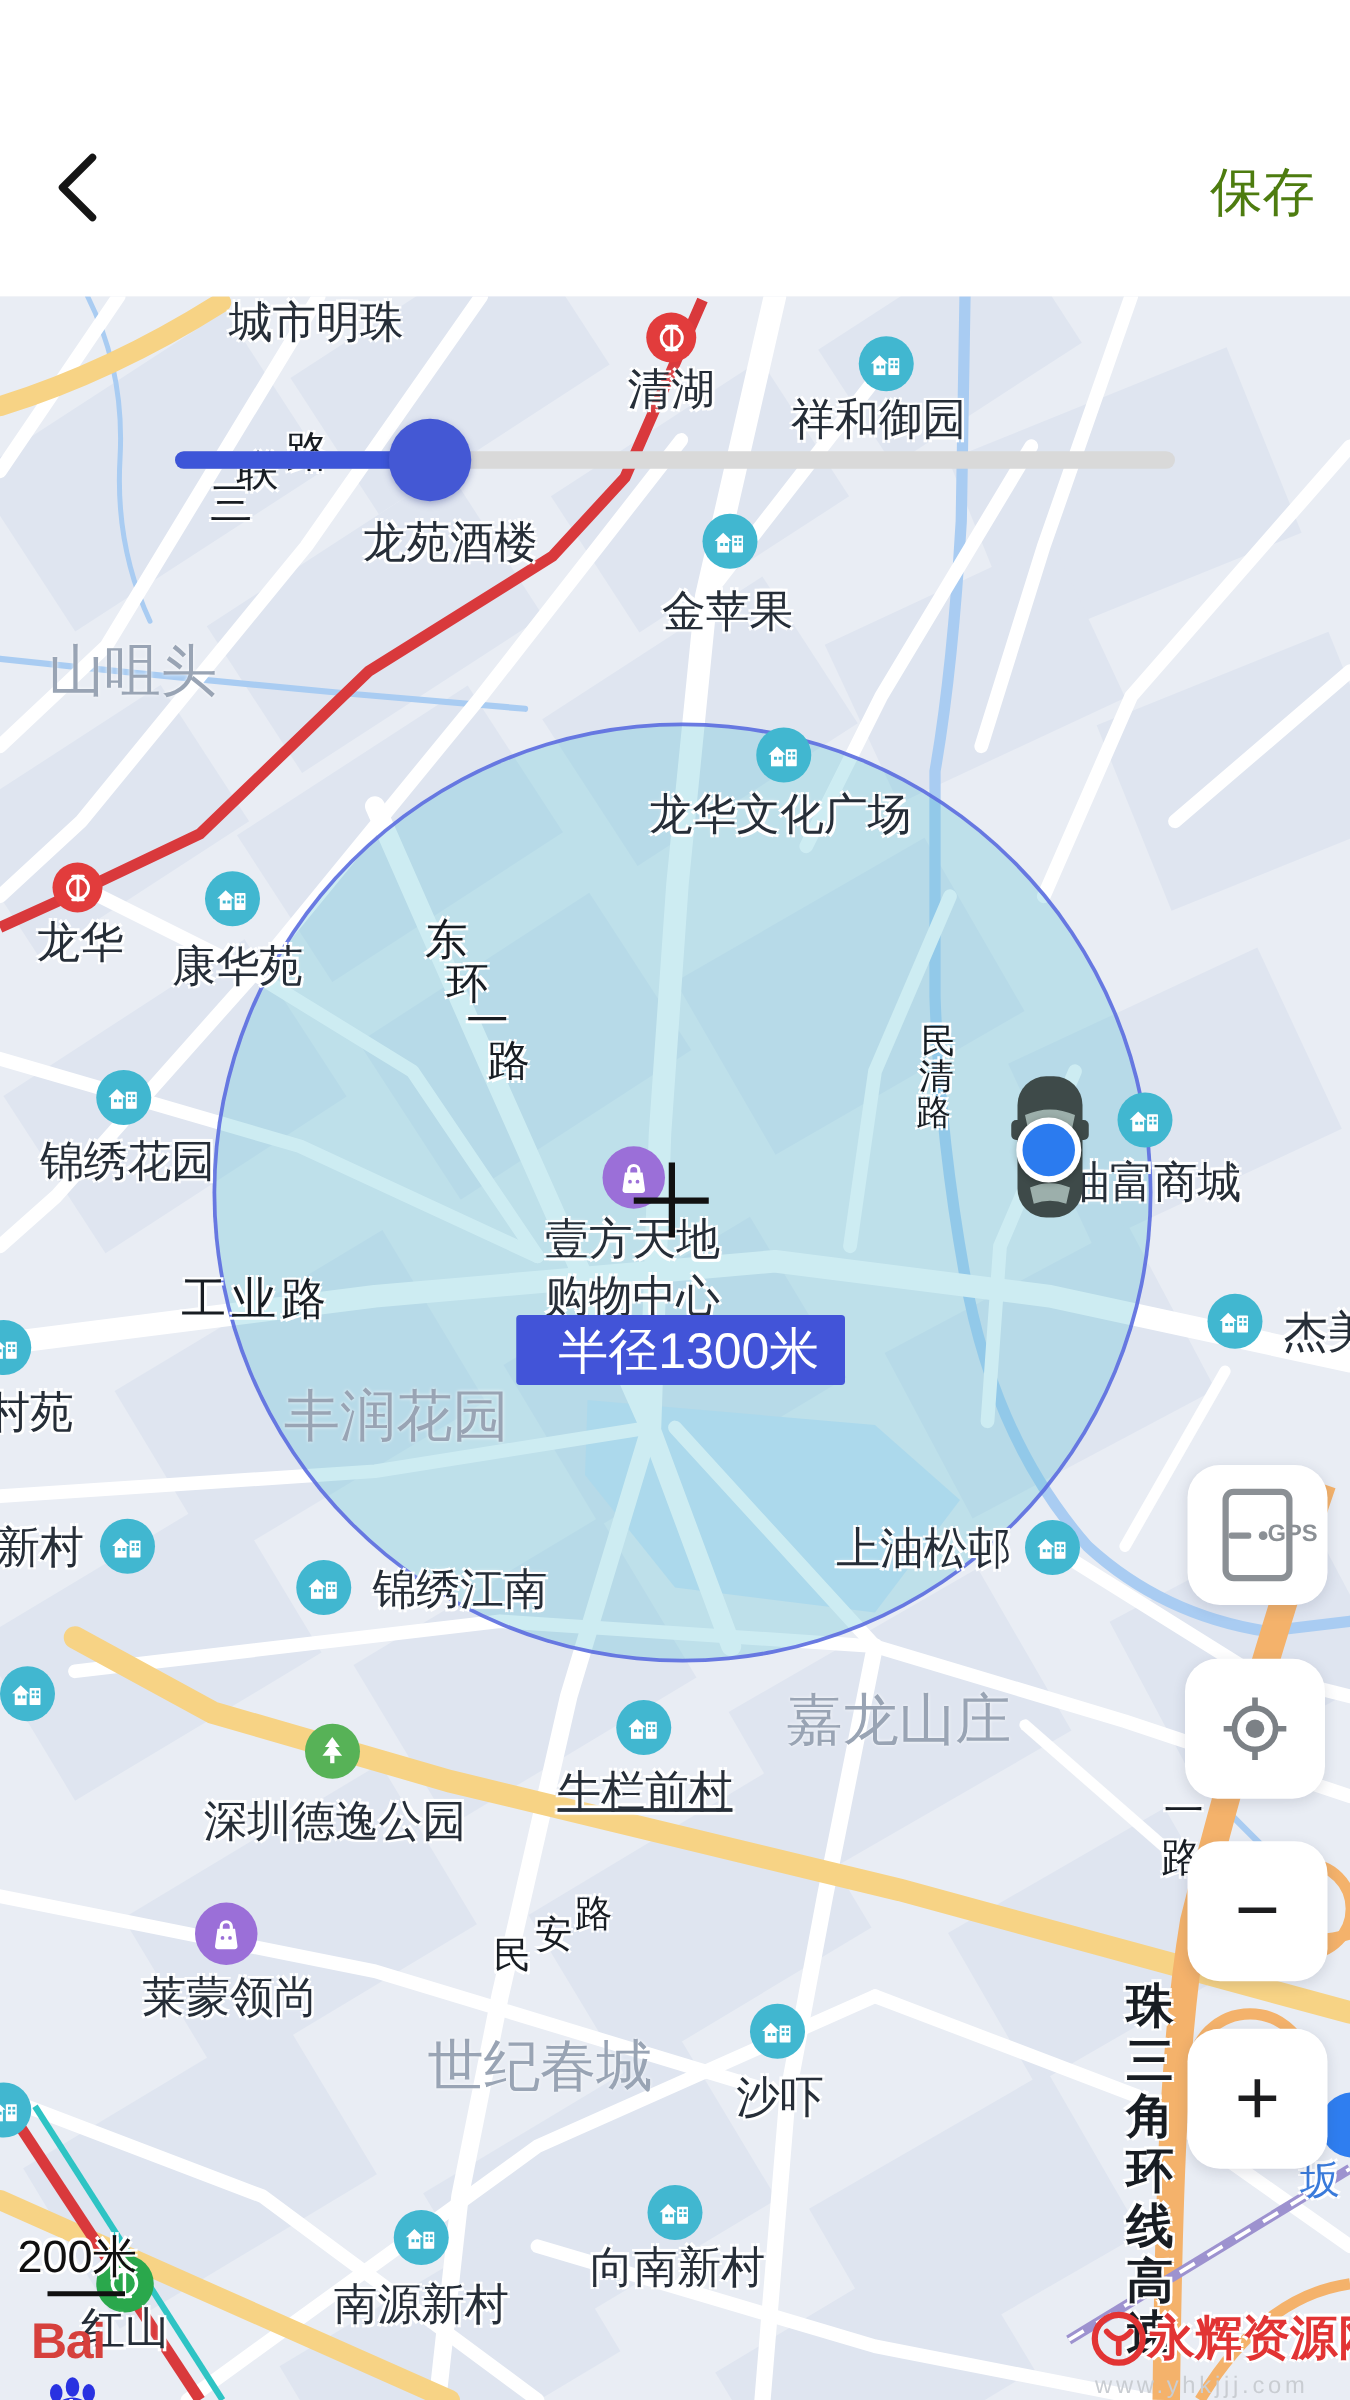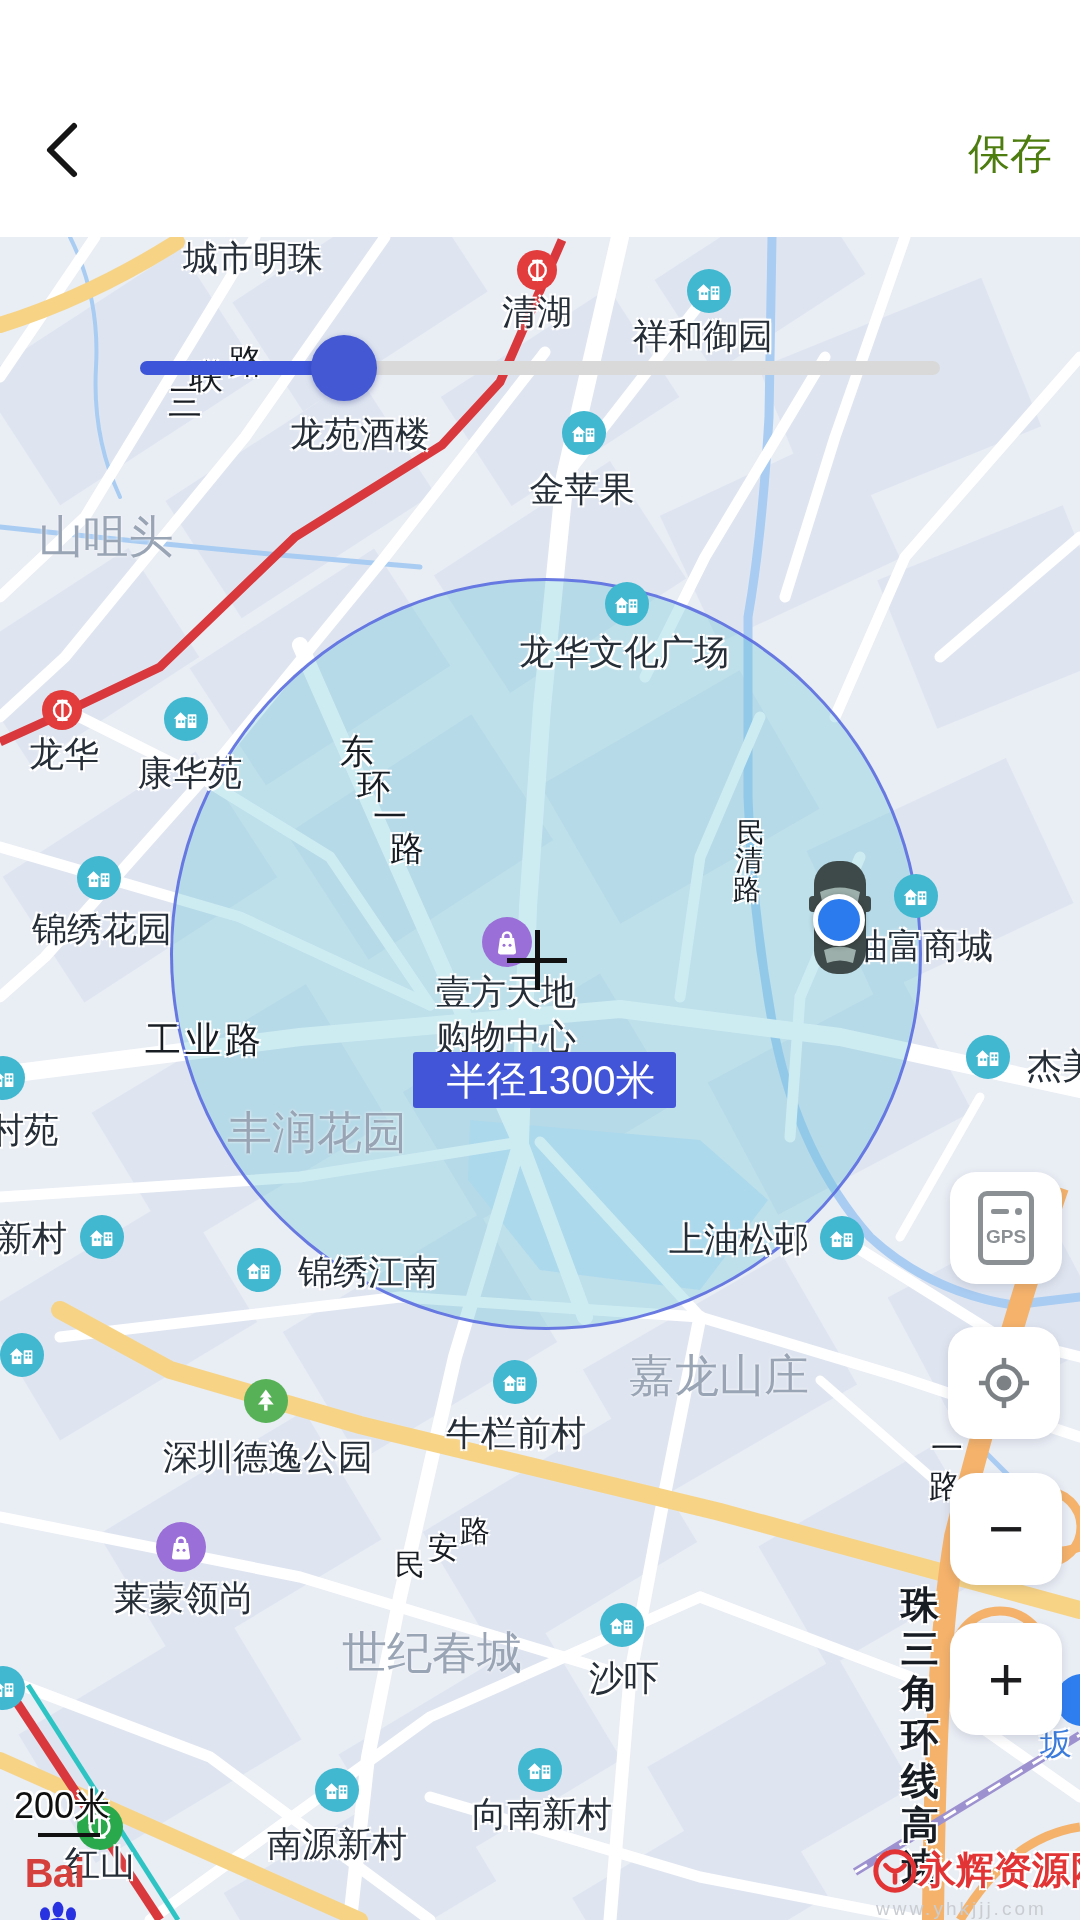--- a/index.html
+++ b/index.html
@@ -53,21 +53,21 @@
   .edge-dot{position:absolute;left:1056px;top:1437px;width:52px;height:52px;border-radius:50%;background:#2f7ef0;z-index:6;}
   
   .ctl-btn{position:absolute;width:112px;height:112px;background:#fff;border-radius:26px;z-index:22;
      box-shadow:0 3px 10px rgba(40,50,80,.14);display:flex;align-items:center;justify-content:center;cursor:pointer;}
   .btn-gps{left:950px;top:935px;}
   .btn-locate{left:948px;top:1090px;}
   .btn-zoom-out{left:950px;top:1236px;}
   .btn-zoom-in{left:950px;top:1386px;}
   .zoom-glyph{font-size:62px;font-weight:300;color:#1c1c1e;line-height:1;}
   .gps-box{width:56px;height:74px;border:5px solid #8b9095;border-radius:9px;box-sizing:border-box;
-     display:flex;flex-direction:column;align-items:center;justify-content:space-evenly;}
+     display:flex;align-items:center;justify-content:space-evenly;}
   .gps-row{display:flex;align-items:center;gap:6px;width:100%;justify-content:center;}
   .gps-dash{width:18px;height:5px;background:#8b9095;border-radius:2px;}
   .gps-dot{width:7px;height:7px;background:#8b9095;border-radius:50%;}
   .gps-text{font-size:19px;font-weight:700;color:#8b9095;letter-spacing:0px;}
   
   .scale-label{position:absolute;left:62px;top:1569px;transform:translate(-50%,-50%);font-size:36px;color:#101010;z-index:15;
      text-shadow:-2px -2px 0 #fff,2px -2px 0 #fff,-2px 2px 0 #fff,2px 2px 0 #fff;}
   .scale-bar{position:absolute;left:38px;top:1596px;width:62px;height:4px;background:#111;z-index:15;}
   .baidu-logo{position:absolute;left:8px;top:1614px;display:flex;align-items:flex-end;z-index:15;flex-direction:column;}
   .baidu-bai{font-size:40px;font-weight:700;color:#d6403c;letter-spacing:-1px;}
@@ -497,21 +497,21 @@
             <g fill="#41b7d0">
               <rect x="14.7" y="10.2" width="1.7" height="1.7"></rect>
               <rect x="17.4" y="10.2" width="1.7" height="1.7"></rect>
               <rect x="14.7" y="13.1" width="1.7" height="1.7"></rect>
               <rect x="17.4" y="13.1" width="1.7" height="1.7"></rect>
               <rect x="6.2" y="13.2" width="1.8" height="1.8"></rect>
               <rect x="9" y="13.2" width="1.8" height="1.8"></rect>
             </g>
           </svg>
         </div>
-        <div class="poi-label" style="left: 516px; top: 1196px;">牛栏前村</div>
+        <div class="poi-label" style="left: 516px; top: 1196px; text-decoration: underline;">牛栏前村</div>
         <div class="poi-icon icon-park" style="left: 266px; top: 1164px;">
           <svg viewBox="0 0 24 24" fill="#fff">
             <path d="M12 3.5 L16.5 9.5 H7.5 Z"></path>
             <path d="M12 7.5 L18 14.8 H6 Z"></path>
             <rect x="10.7" y="14.8" width="2.6" height="4.6"></rect>
           </svg>
         </div>
         <div class="poi-label" style="left: 268px; top: 1220px;">深圳德逸公园</div>
         <div class="poi-icon icon-mall" style="left: 181px; top: 1310px;">
           <svg viewBox="0 0 24 24">

